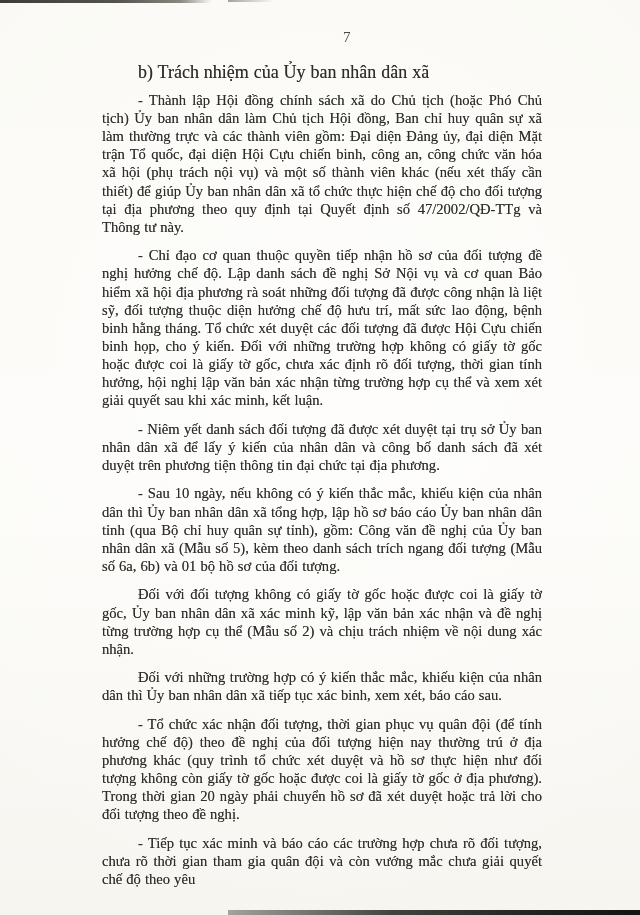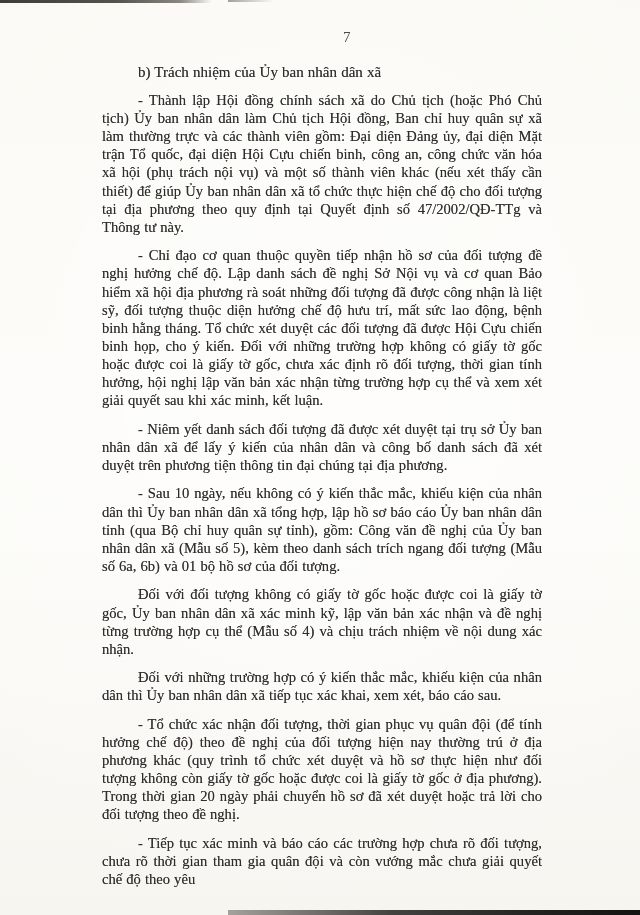--- a/index.html
+++ b/index.html
@@ -63,21 +63,21 @@
     font-size: 14.6px;
     line-height: 18.1px;
     text-align: justify;
     text-shadow: 0 0 0.45px rgba(30,28,26,0.55); 
     word-spacing: 0.4px;
   }
   .section-heading {
     margin: 0 0 10px 0;
     text-indent: 36px;
     font-weight: normal;
-    font-size: 15px;
+    font-size: 18px;
     line-height: 18.1px;
   }
   .body-text p {
     margin: 0 0 10.5px 0;
     text-indent: 36px;
   }
 </style>
 </head>
 <body>
 
@@ -86,24 +86,24 @@
   <div class="scan-edge-top"></div>
   <div class="scan-edge-top-2"></div>
 
   <div class="page-number">7</div>
 
   <div class="body-text">
     <h2 class="section-heading">b) Trách nhiệm của Ủy ban nhân dân xã</h2>
     <div>
         <p>- Thành lập Hội đồng chính sách xã do Chủ tịch (hoặc Phó Chủ tịch) Ủy ban nhân dân làm Chủ tịch Hội đồng, Ban chỉ huy quân sự xã làm thường trực và các thành viên gồm: Đại diện Đảng ủy, đại diện Mặt trận Tổ quốc, đại diện Hội Cựu chiến binh, công an, công chức văn hóa xã hội (phụ trách nội vụ) và một số thành viên khác (nếu xét thấy cần thiết) để giúp Ủy ban nhân dân xã tổ chức thực hiện chế độ cho đối tượng tại địa phương theo quy định tại Quyết định số 47/2002/QĐ-TTg và Thông tư này.</p>
         <p>- Chỉ đạo cơ quan thuộc quyền tiếp nhận hồ sơ của đối tượng đề nghị hưởng chế độ. Lập danh sách đề nghị Sở Nội vụ và cơ quan Bảo hiểm xã hội địa phương rà soát những đối tượng đã được công nhận là liệt sỹ, đối tượng thuộc diện hưởng chế độ hưu trí, mất sức lao động, bệnh binh hằng tháng. Tổ chức xét duyệt các đối tượng đã được Hội Cựu chiến binh họp, cho ý kiến. Đối với những trường hợp không có giấy tờ gốc hoặc được coi là giấy tờ gốc, chưa xác định rõ đối tượng, thời gian tính hưởng, hội nghị lập văn bản xác nhận từng trường hợp cụ thể và xem xét giải quyết sau khi xác minh, kết luận.</p>
-        <p>- Niêm yết danh sách đối tượng đã được xét duyệt tại trụ sở Ủy ban nhân dân xã để lấy ý kiến của nhân dân và công bố danh sách đã xét duyệt trên phương tiện thông tin đại chúng tại địa phương.</p>
+        <p>- Niêm yết danh sách đối tượng đã được xét duyệt tại trụ sở Ủy ban nhân dân xã để lấy ý kiến của nhân dân và công bố danh sách đã xét duyệt trên phương tiện thông tin đại chức tại địa phương.</p>
         <p>- Sau 10 ngày, nếu không có ý kiến thắc mắc, khiếu kiện của nhân dân thì Ủy ban nhân dân xã tổng hợp, lập hồ sơ báo cáo Ủy ban nhân dân tỉnh (qua Bộ chỉ huy quân sự tỉnh), gồm: Công văn đề nghị của Ủy ban nhân dân xã (Mẫu số 5), kèm theo danh sách trích ngang đối tượng (Mẫu số 6a, 6b) và 01 bộ hồ sơ của đối tượng.</p>
-        <p>Đối với đối tượng không có giấy tờ gốc hoặc được coi là giấy tờ gốc, Ủy ban nhân dân xã xác minh kỹ, lập văn bản xác nhận và đề nghị từng trường hợp cụ thể (Mẫu số 4) và chịu trách nhiệm về nội dung xác nhận.</p>
-        <p>Đối với những trường hợp có ý kiến thắc mắc, khiếu kiện của nhân dân thì Ủy ban nhân dân xã tiếp tục xác khai, xem xét, báo cáo sau.</p>
+        <p>Đối với đối tượng không có giấy tờ gốc hoặc được coi là giấy tờ gốc, Ủy ban nhân dân xã xác minh kỹ, lập văn bản xác nhận và đề nghị từng trường hợp cụ thể (Mẫu số 2) và chịu trách nhiệm về nội dung xác nhận.</p>
+        <p>Đối với những trường hợp có ý kiến thắc mắc, khiếu kiện của nhân dân thì Ủy ban nhân dân xã tiếp tục xác binh, xem xét, báo cáo sau.</p>
         <p>- Tổ chức xác nhận đối tượng, thời gian phục vụ quân đội (để tính hưởng chế độ) theo đề nghị của đối tượng hiện nay thường trú ở địa phương khác (quy trình tổ chức xét duyệt và hồ sơ thực hiện như đối tượng không còn giấy tờ gốc hoặc được coi là giấy tờ gốc ở địa phương). Trong thời gian 20 ngày phải chuyển hồ sơ đã xét duyệt hoặc trả lời cho đối tượng theo đề nghị.</p>
         <p>- Tiếp tục xác minh và báo cáo các trường hợp chưa rõ đối tượng, chưa rõ thời gian tham gia quân đội và còn vướng mắc chưa giải quyết chế độ theo yêu</p>
       </div>
   </div>
 
   <div class="scan-edge-bottom"></div>
 
 </div>
 
 </body></html>

